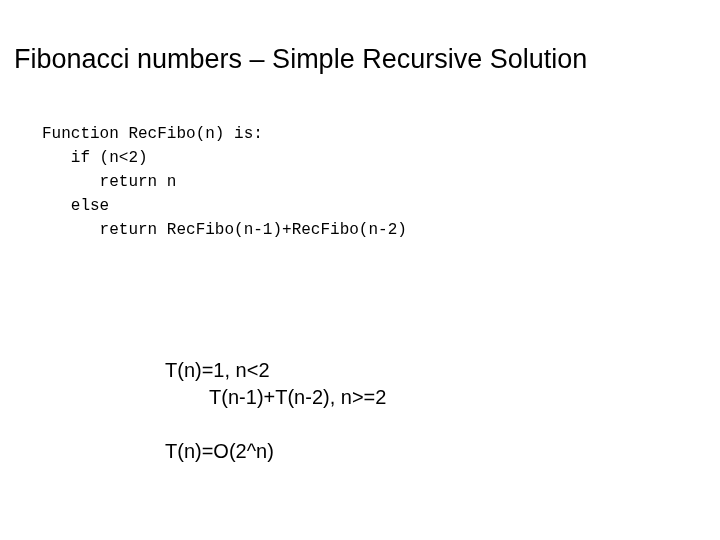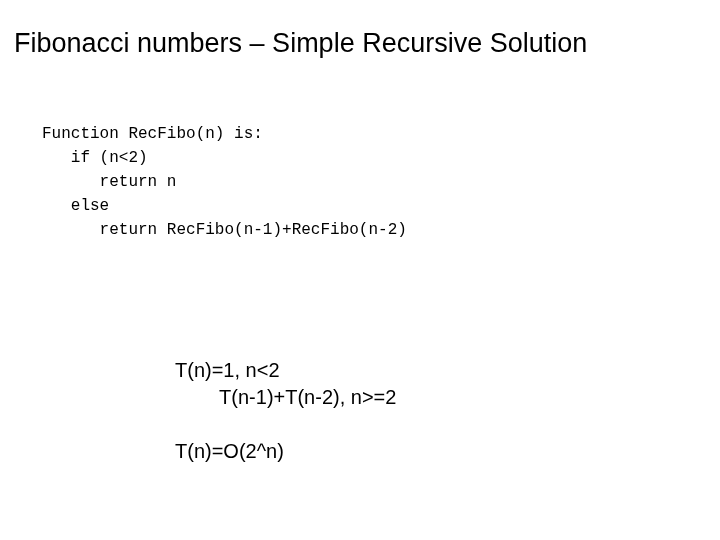--- a/index.html
+++ b/index.html
@@ -10,39 +10,39 @@
     body {
       width: 720px;
       height: 540px;
       background: #ffffff;
       font-family: Arial, Helvetica, sans-serif;
       color: #000000;
       position: relative;
     }
     .slide-title {
       position: absolute;
-      top: 28px;
+      top: 44px;
       left: 14px;
       font-size: 27px;
       font-weight: normal;
       letter-spacing: 0px;
     }
     .code-block {
       position: absolute;
       top: 98px;
       left: 42px;
       font-family: "Courier New", Courier, monospace;
       font-size: 16px;
       line-height: 1.5;
       white-space: pre;
     }
     .complexity-block {
       position: absolute;
       top: 330px;
-      left: 175px;
+      left: 165px;
       font-family: Arial, Helvetica, sans-serif;
       font-size: 20px;
       line-height: 1.35;
       white-space: pre;
     }
   </style>
 </head>
 <body>
 
 <h1 class="slide-title">Fibonacci numbers – Simple Recursive Solution</h1>

